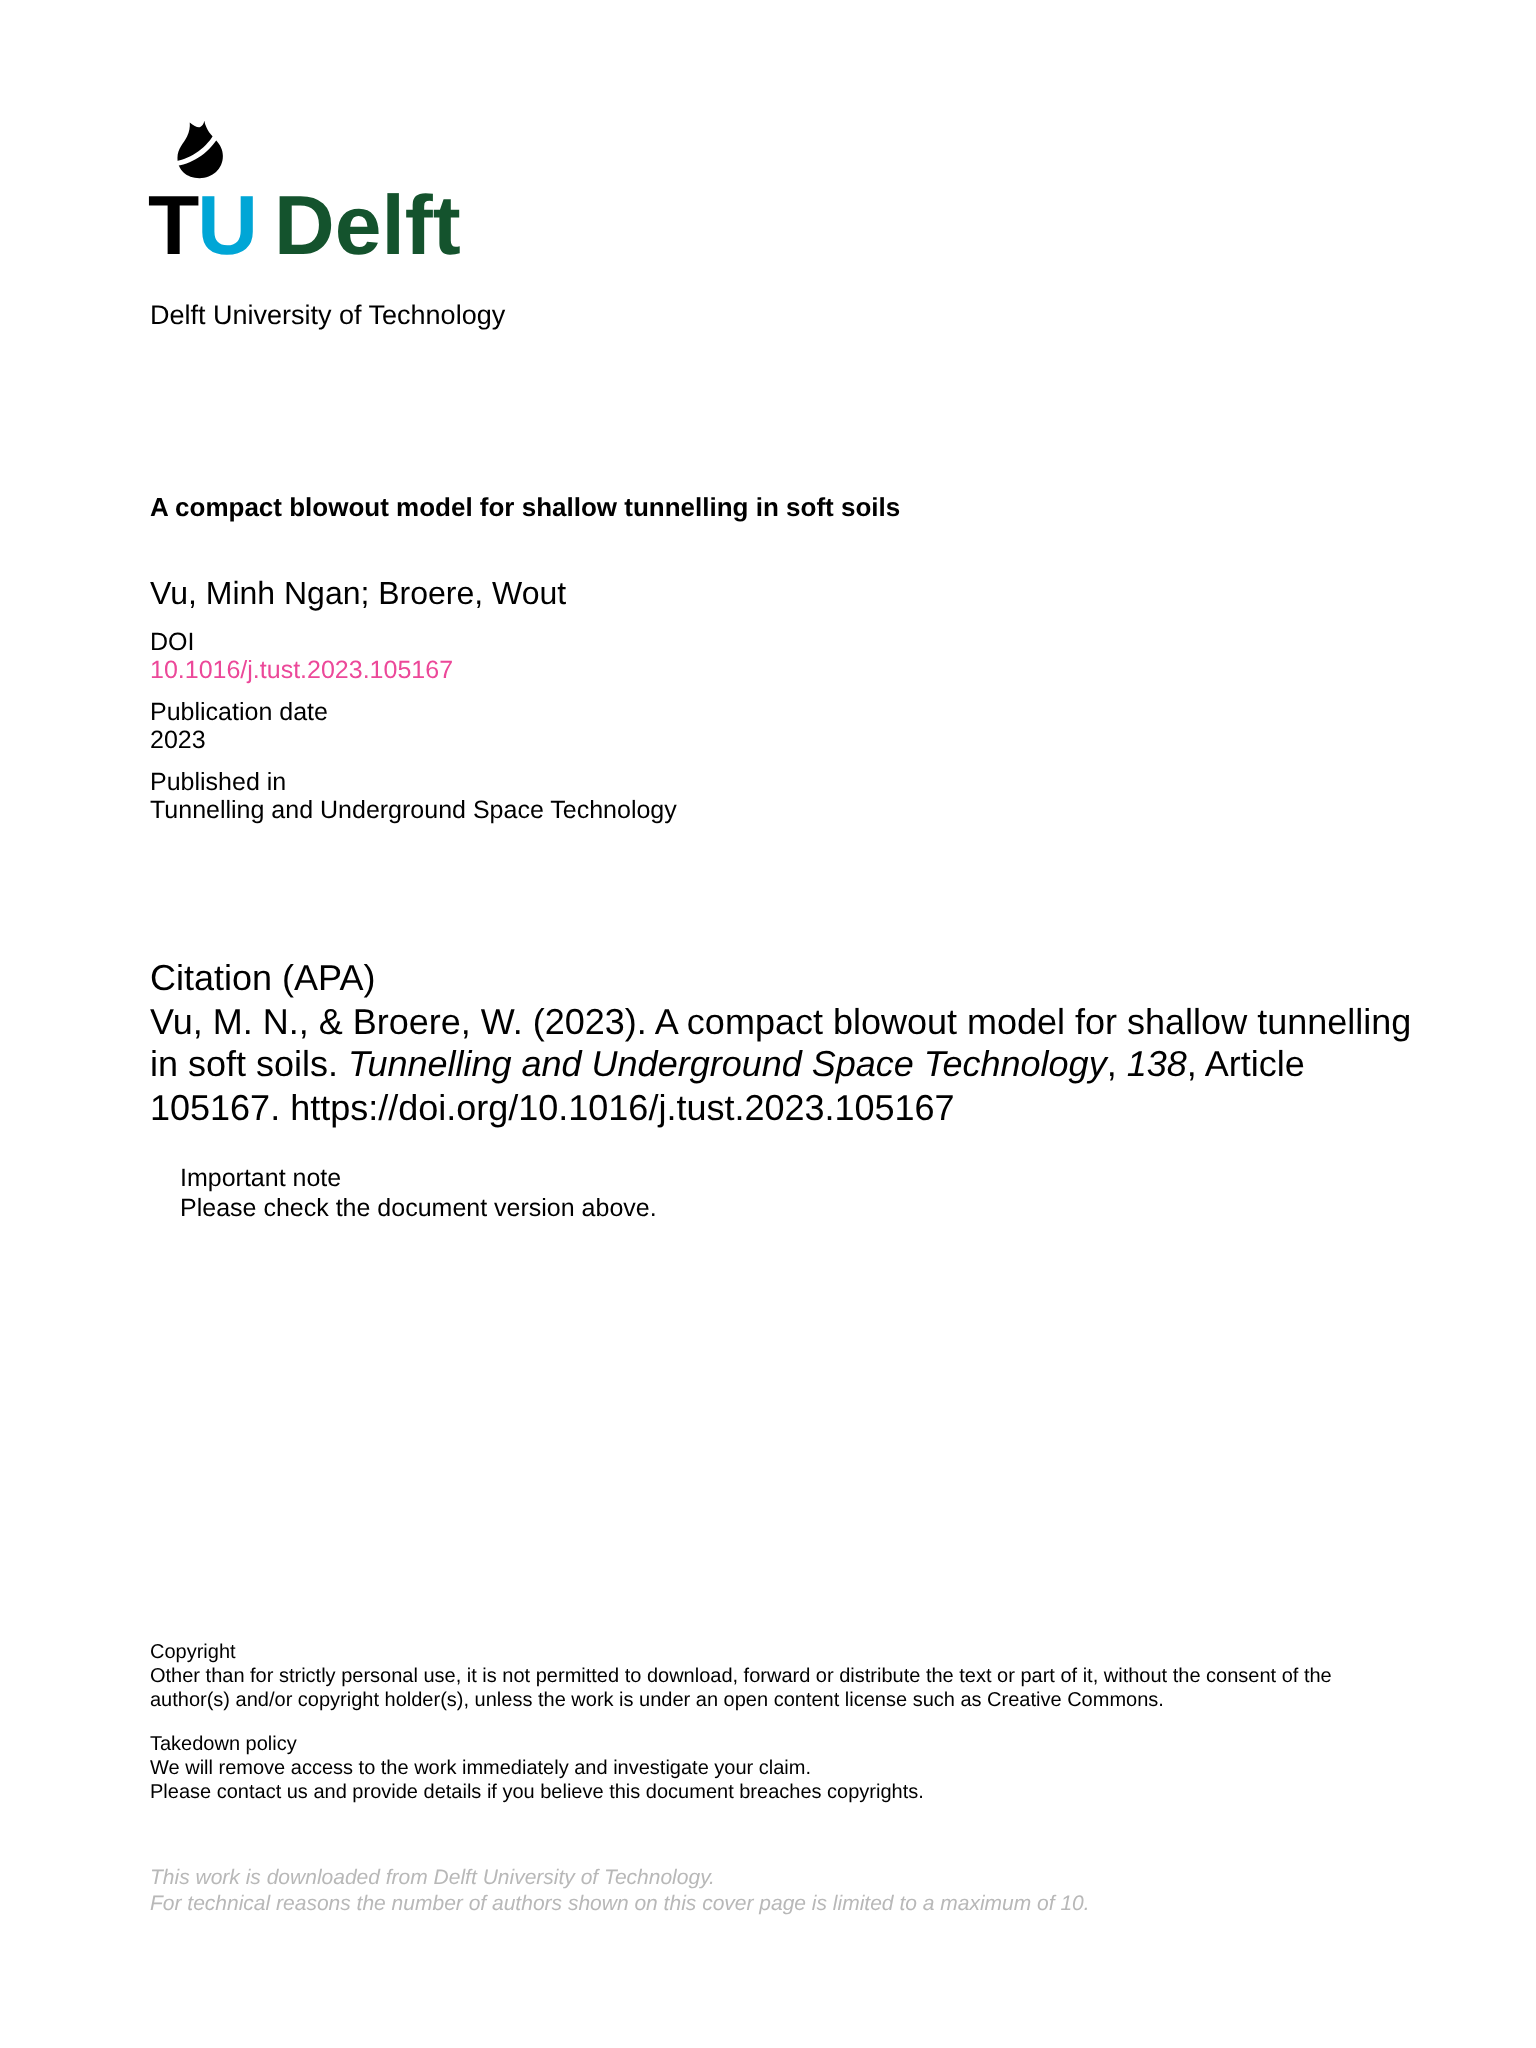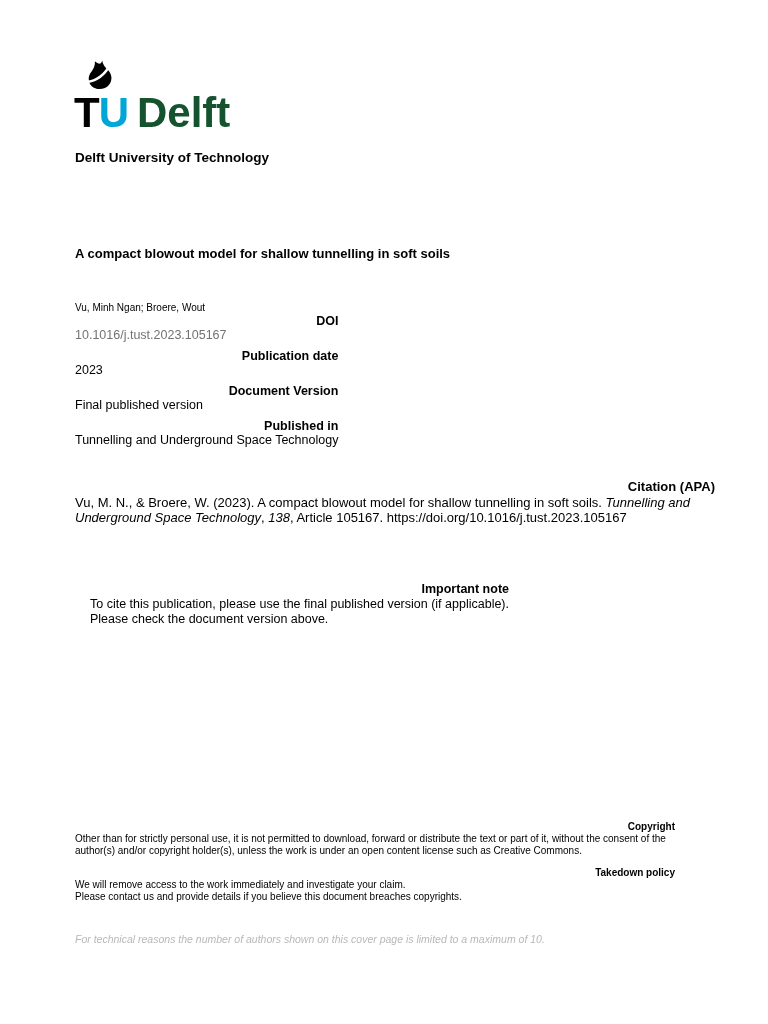--- a/index.html
+++ b/index.html
@@ -15,31 +15,31 @@
   }
 
   
   .logo { position: absolute; left: 74px; top: 60px; }
   .flame { display: block; margin-left: 14px; margin-bottom: 2px; }
   .logo-text { display: flex; align-items: flex-end; font-weight: 700; font-size: 42px; line-height: 1; letter-spacing: -1px; }
   .logo-t { color: #000; }
   .logo-u { color: #00A6D6; }
   .logo-delft { color: #14532d; margin-left: 9px; letter-spacing: 0; font-weight: 700; }
 
-  .university { position: absolute; left: 75px; top: 150px; font-weight: bold; font-size: 13.5px; }
+  .university { position: absolute; left: 75px; top: 150px; font-weight: normal; font-size: 13.5px; }
 
   .title   { position: absolute; left: 75px; top: 246px; font-weight: bold; font-size: 13px; width: 620px; }
-  .authors { position: absolute; left: 75px; top: 289px; font-size: 10px; margin-top: 13px; }
+  .authors { position: absolute; left: 75px; top: 289px; font-size: 16px; }
 
   .meta { position: absolute; left: 75px; top: 314px; font-size: 12.5px; line-height: 1.12; }
   .meta .block { margin-bottom: 7px; }
-  .label { font-weight: bold; text-align: right; }
-  .link { color: #737373; text-decoration: none; }
+  .label { font-weight: normal; }
+  .link { color: #ec4899; text-decoration: none; }
 
-  .citation { position: absolute; left: 75px; top: 479px; width: 640px; font-size: 13px; line-height: 1.2; }
+  .citation { position: absolute; left: 75px; top: 479px; width: 640px; font-size: 18px; line-height: 1.2; }
   .citation .citation-text { margin-top: 0; }
 
   .note { position: absolute; left: 90px; top: 538px; font-size: 12.5px; line-height: 1.2; margin-top: 44px; }
 
   .small-section { font-size: 10px; line-height: 1.22; width: 600px; }
   .copyright { position: absolute; left: 75px; top: 821px; }
   .takedown  { position: absolute; left: 75px; top: 867px; }
 
   .footer { position: absolute; left: 75px; top: 933px; font-size: 10.5px; line-height: 1.25;
             color: #b8b8b8; font-style: italic; }
@@ -69,48 +69,44 @@
   <div class="meta">
     <div class="block">
       <div class="label">DOI</div>
       <a href="#" class="link">10.1016/j.tust.2023.105167</a>
     </div>
     <div class="block">
       <div class="label">Publication date</div>
       <div>2023</div>
     </div>
     <div class="block">
-      <div class="label">Document Version</div>
-      <div>Final published version</div>
-    </div>
-    <div class="block">
       <div class="label">Published in</div>
       <div>Tunnelling and Underground Space Technology</div>
     </div>
   </div>
 
   <div class="citation">
     <div class="label">Citation (APA)</div>
     <div class="citation-text"><span>Vu, M. N., &amp; Broere, W. (2023). A compact blowout model for shallow tunnelling in soft soils. </span><em>Tunnelling and Underground Space Technology</em><span>, </span><em>138</em><span>, Article 105167. https://doi.org/10.1016/j.tust.2023.105167</span></div>
   </div>
 
   <div class="note">
     <div class="label">Important note</div>
-    <div>To cite this publication, please use the final published version (if applicable).</div>
     <div>Please check the document version above.</div>
   </div>
 
   <div class="copyright small-section">
     <div class="label">Copyright</div>
     <div>Other than for strictly personal use, it is not permitted to download, forward or distribute the text or part of it, without the consent of the author(s) and/or copyright holder(s), unless the work is under an open content license such as Creative Commons.</div>
   </div>
 
   <div class="takedown small-section">
     <div class="label">Takedown policy</div>
     <div>We will remove access to the work immediately and investigate your claim.</div>
     <div>Please contact us and provide details if you believe this document breaches copyrights.</div>
   </div>
 
   <div class="footer">
+    <div>This work is downloaded from Delft University of Technology.</div>
     <div>For technical reasons the number of authors shown on this cover page is limited to a maximum of 10.</div>
   </div>
 
 </div>
 
 </body></html>

